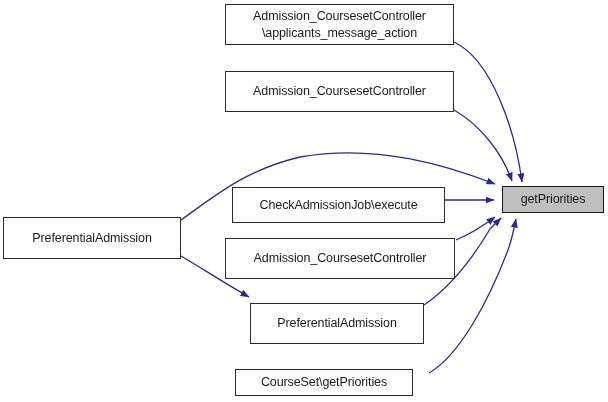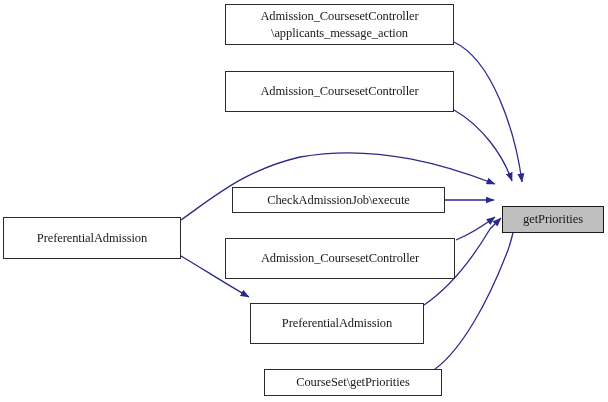--- a/index.html
+++ b/index.html
@@ -7,21 +7,21 @@
     margin: 0;
     padding: 0;
     background: #ffffff;
   }
   #canvas {
     position: relative;
     width: 608px;
     height: 402px;
     background: #ffffff;
     overflow: hidden;
-    font-family: Liberation Serif, serif;
+    font-family: Liberation Sans, sans-serif;
   }
   #edge-layer {
     position: absolute;
     left: 0;
     top: 0;
     width: 608px;
     height: 402px;
     pointer-events: none;
   }
   .node {
@@ -36,21 +36,20 @@
     text-align: center;
     color: #1a1a1a;
     font-size: 12.5px;
     line-height: 17px;
     white-space: nowrap;
     letter-spacing: -0.1px;
   }
   .node.highlight {
     background: #bfbfbf;
     border: 1px solid #1a1a1a;
-    margin-top: 20px;
   }
   .node .line {
     display: block;
   }
 </style>
 </head>
 <body>
 
 <div id="canvas">
 
@@ -73,33 +72,33 @@
   </svg>
 
   <div id="nodes-group">
       <div class="node" style="left: 225px; top: 4px; width: 229px; height: 41px;">
         <span class="line">Admission_CoursesetController</span>
         <span class="line">\applicants_message_action</span>
       </div>
       <div class="node" style="left: 225px; top: 71px; width: 229px; height: 41px;">
         <span class="line">Admission_CoursesetController</span>
       </div>
-      <div class="node" style="left: 232px; top: 187px; width: 213px; height: 26px; text-align: center;">
+      <div class="node" style="left: 232px; top: 187px; width: 213px; height: 36px; text-align: center;">
         <span class="line">CheckAdmissionJob\execute</span>
       </div>
       <div class="node" style="left: 3px; top: 217px; width: 178px; height: 42px;">
         <span class="line">PreferentialAdmission</span>
       </div>
       <div class="node" style="left: 225px; top: 238px; width: 230px; height: 41px;">
         <span class="line">Admission_CoursesetController</span>
       </div>
       <div class="node" style="left: 250px; top: 303px; width: 174px; height: 41px;">
         <span class="line">PreferentialAdmission</span>
       </div>
-      <div class="node" style="left: 264px; top: 369px; width: 178px; height: 27px;">
+      <div class="node" style="left: 235px; top: 369px; width: 178px; height: 27px;">
         <span class="line">CourseSet\getPriorities</span>
       </div>
       <div class="node highlight" style="left: 502px; top: 186px; width: 102px; height: 27px;">
         <span class="line">getPriorities</span>
       </div>
     </div>
 
 </div>
 
 </body></html>

